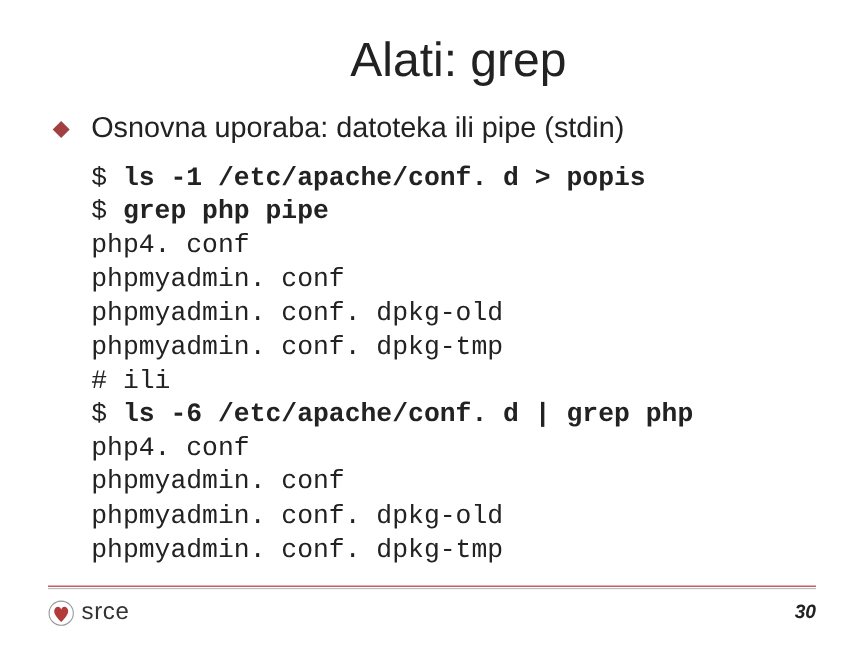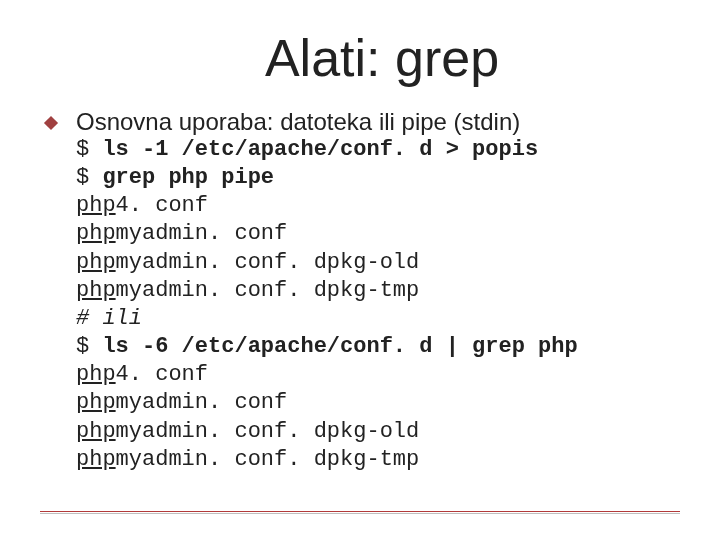--- a/index.html
+++ b/index.html
@@ -13,36 +13,36 @@
     overflow: hidden;
   }
   .slide {
     width: 720px;
     height: 540px;
     position: relative;
     box-sizing: border-box;
   }
   .title {
     text-align: center;
-    font-size: 52px;
+    font-size: 40px;
     color: #222;
     font-weight: normal;
     margin: 0;
     padding-top: 28px;
     padding-bottom: 10px;
     font-family: Arial, Helvetica, sans-serif;
     padding-left: 44px;
   }
   .content {
     padding: 10px 40px 0 40px;
   }
   .bullet-row {
     display: flex;
     align-items: flex-start;
-    margin-bottom: 0;
+    margin-bottom: 14px;
   }
   .diamond {
     width: 10px;
     height: 10px;
     background: #a04040;
     transform: rotate(45deg);
     margin-top: 10px;
     margin-right: 20px;
     margin-left: 6px;
     flex-shrink: 0;
@@ -54,22 +54,22 @@
   }
   .code {
     font-family: "Courier New", Courier, monospace;
     font-size: 22px;
     line-height: 1.28;
     color: #222;
     margin-left: 36px;
     white-space: pre;
   }
   .code .bold { font-weight: bold; }
-  .code .hl { text-decoration: underline; }
-  .code .comment { font-style: italic; }
+  .code .hl { }
+  .code .comment { }
   .footer {
     position: absolute;
     left: 0;
     right: 0;
     bottom: 18px;
     padding: 0 40px;
   }
   .rule-wrap {
     margin-bottom: 8px;
   }
@@ -138,15 +138,27 @@
 <span><span class="hl">php</span><span>myadmin. conf. dpkg-old</span></span>
 <span><span class="hl">php</span><span>myadmin. conf. dpkg-tmp</span></span></div>
 
   </div>
 
   <div class="footer">
     <div class="rule-wrap">
       <div class="rule-red"></div>
       <div class="rule-gray"></div>
     </div>
+    <div class="footer-row">
+      <div class="logo">
+        <div class="logo-mark">
+          <svg viewBox="0 0 24 24" width="22" height="22">
+            <circle cx="12" cy="12" r="11" fill="none" stroke="#999" stroke-width="1"></circle>
+            <path d="M12 20 C 6 14, 4 10, 7 7 C 9 5, 12 7, 12 9 C 12 7, 15 5, 17 7 C 20 10, 18 14, 12 20 Z" fill="#b23a3a"></path>
+          </svg>
+        </div>
+        <span class="logo-text">srce</span>
+      </div>
+      <div class="page-num">30</div>
+    </div>
   </div>
 
 </div>
 
 </body></html>

